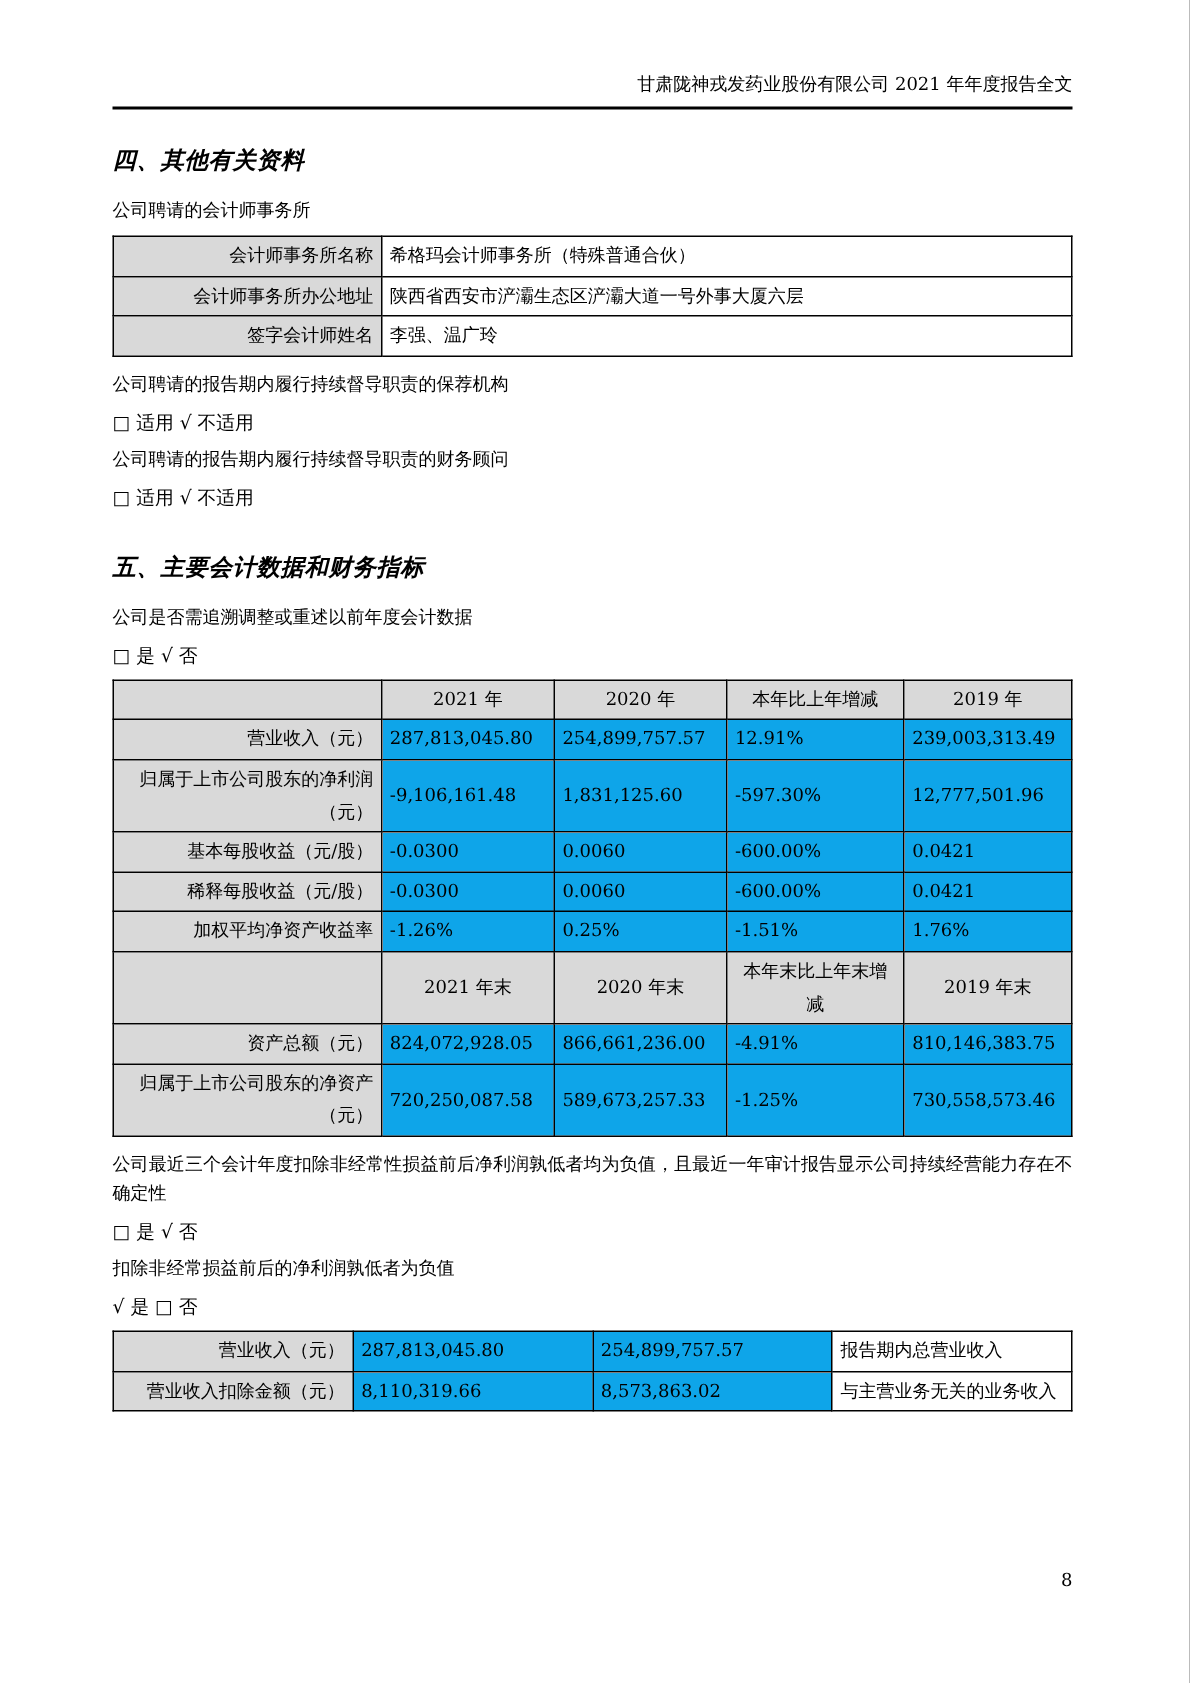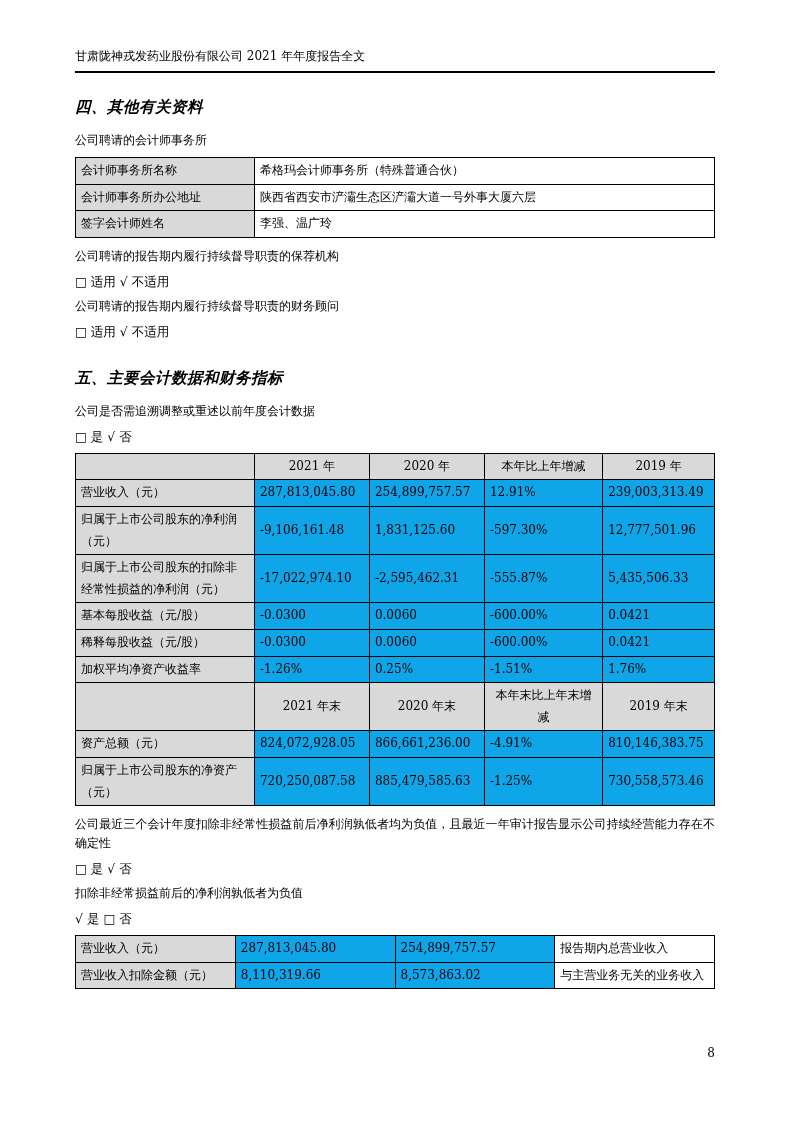--- a/index.html
+++ b/index.html
@@ -8,21 +8,21 @@
     position: relative;
     width: 793px;
     height: 1122px;
     margin: 0 auto;
     background: #ffffff;
     font-family: "DejaVu Serif", "Liberation Serif", serif;
     color: #000;
     padding: 48px 78px 0 75px;
   }
   .header-title {
-    text-align: left;
+    text-align: right;
     font-size: 12px;
     line-height: 16px;
     padding-bottom: 7px;
     border-bottom: 2px solid #000;
   }
   h2.section-heading {
     font-size: 15.5px;
     font-weight: bold;
     margin: 24px 0 10px 0;
     letter-spacing: 0.5px;
@@ -48,21 +48,21 @@
     font-size: 12px;
     margin: 4px 0 6px 0;
   }
   table.doc-table td {
     border: 1px solid #000;
     padding: 2px 5px;
     line-height: 1.8;
     vertical-align: middle;
     overflow: hidden;
   }
-  td.lbl  { background: #d9d9d9; text-align: left; }
+  td.lbl  { background: #d9d9d9; text-align: right; }
   td.hdr  { background: #d9d9d9; text-align: center; padding: 2px 1px; }
   td.num  { background: #0ea5e9; }
   td.txt  { text-align: left; background: #fff; }
   .page-number {
     position: absolute;
     right: 78px;
     bottom: 62px;
     font-size: 12px;
   }
 </style>
@@ -132,27 +132,20 @@
       <td class="num">239,003,313.49</td>
     </tr>
     <tr>
       <td class="lbl">归属于上市公司股东的净利润（元）</td>
       <td class="num">-9,106,161.48</td>
       <td class="num">1,831,125.60</td>
       <td class="num">-597.30%</td>
       <td class="num">12,777,501.96</td>
     </tr>
     <tr>
-      <td class="lbl">归属于上市公司股东的扣除非经常性损益的净利润（元）</td>
-      <td class="num">-17,022,974.10</td>
-      <td class="num">-2,595,462.31</td>
-      <td class="num">-555.87%</td>
-      <td class="num">5,435,506.33</td>
-    </tr>
-    <tr>
       <td class="lbl">基本每股收益（元/股）</td>
       <td class="num">-0.0300</td>
       <td class="num">0.0060</td>
       <td class="num">-600.00%</td>
       <td class="num">0.0421</td>
     </tr>
     <tr>
       <td class="lbl">稀释每股收益（元/股）</td>
       <td class="num">-0.0300</td>
       <td class="num">0.0060</td>
@@ -176,21 +169,21 @@
     <tr>
       <td class="lbl">资产总额（元）</td>
       <td class="num">824,072,928.05</td>
       <td class="num">866,661,236.00</td>
       <td class="num">-4.91%</td>
       <td class="num">810,146,383.75</td>
     </tr>
     <tr>
       <td class="lbl">归属于上市公司股东的净资产（元）</td>
       <td class="num">720,250,087.58</td>
-      <td class="num">885,479,585.63</td>
+      <td class="num">589,673,257.33</td>
       <td class="num">-1.25%</td>
       <td class="num">730,558,573.46</td>
     </tr>
   </tbody>
     </table>
 
   <p class="body-line">公司最近三个会计年度扣除非经常性损益前后净利润孰低者均为负值，且最近一年审计报告显示公司持续经营能力存在不确定性</p>
   <p class="choice-line">□ 是 √ 否</p>
   <p class="body-line">扣除非经常损益前后的净利润孰低者为负值</p>
   <p class="choice-line">√ 是 □ 否</p>

